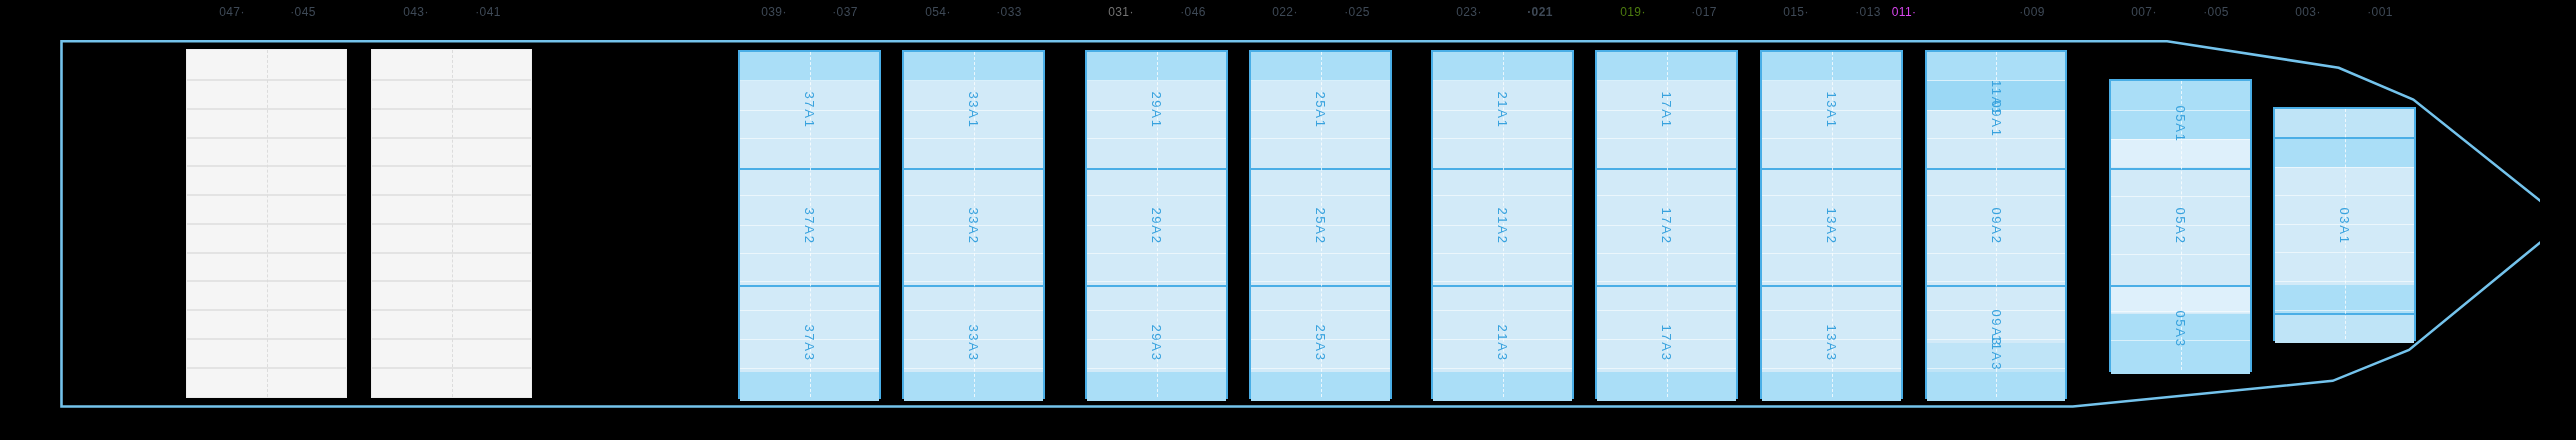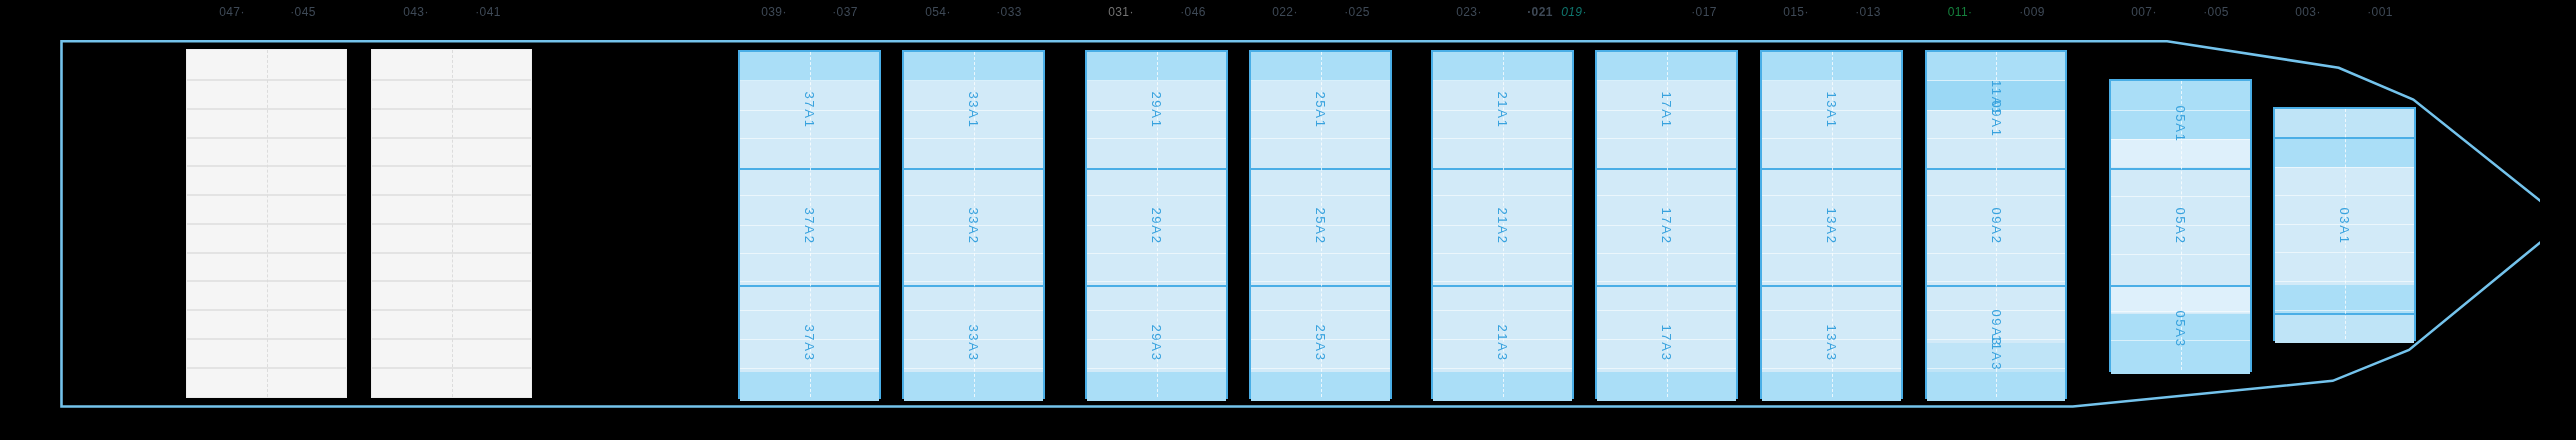--- a/index.html
+++ b/index.html
@@ -35,25 +35,25 @@
       <span class="hdr-label" style="left: 774px; color: rgb(62, 73, 86);">039·</span>
       <span class="hdr-label" style="left: 845px; color: rgb(62, 73, 86);">·037</span>
       <span class="hdr-label" style="left: 938px; color: rgb(62, 73, 86);">054·</span>
       <span class="hdr-label" style="left: 1009px; color: rgb(62, 73, 86);">·033</span>
       <span class="hdr-label" style="left: 1121px; color: #737373;">031·</span>
       <span class="hdr-label" style="left: 1193px; color: rgb(62, 73, 86);">·046</span>
       <span class="hdr-label" style="left: 1285px; color: rgb(62, 73, 86);">022·</span>
       <span class="hdr-label" style="left: 1357px; color: rgb(62, 73, 86);">·025</span>
       <span class="hdr-label" style="left: 1469px; color: rgb(62, 73, 86);">023·</span>
       <span class="hdr-label" style="left: 1540px; color: rgb(62, 73, 86); font-weight: bold;">·021</span>
-      <span class="hdr-label" style="left: 1574px; color: #0f766e; font-style: italic;">019·</span>
+      <span class="hdr-label" style="left: 1633px; color: #4d7c0f;">019·</span>
       <span class="hdr-label" style="left: 1704px; color: rgb(62, 73, 86);">·017</span>
       <span class="hdr-label" style="left: 1796px; color: rgb(62, 73, 86);">015·</span>
       <span class="hdr-label" style="left: 1868px; color: rgb(62, 73, 86);">·013</span>
-      <span class="hdr-label" style="left: 1960px; color: #15803d;">011·</span>
+      <span class="hdr-label" style="left: 1904px; color: #d946ef;">011·</span>
       <span class="hdr-label" style="left: 2032px; color: rgb(62, 73, 86);">·009</span>
       <span class="hdr-label" style="left: 2144px; color: rgb(62, 73, 86);">007·</span>
       <span class="hdr-label" style="left: 2216px; color: rgb(62, 73, 86);">·005</span>
       <span class="hdr-label" style="left: 2308px; color: rgb(62, 73, 86);">003·</span>
       <span class="hdr-label" style="left: 2380px; color: rgb(62, 73, 86);">·001</span>
     </div>
   <div id="blocks-layer">
       <div class="wblock" style="left: 186px; top: 49px; width: 161px; height: 349px; background: rgb(245, 245, 245);">
         <div class="wrow-line" style="top: 29px; background: rgb(227, 227, 227);"></div>
         <div class="wrow-line" style="top: 58px; background: rgb(227, 227, 227);"></div>

